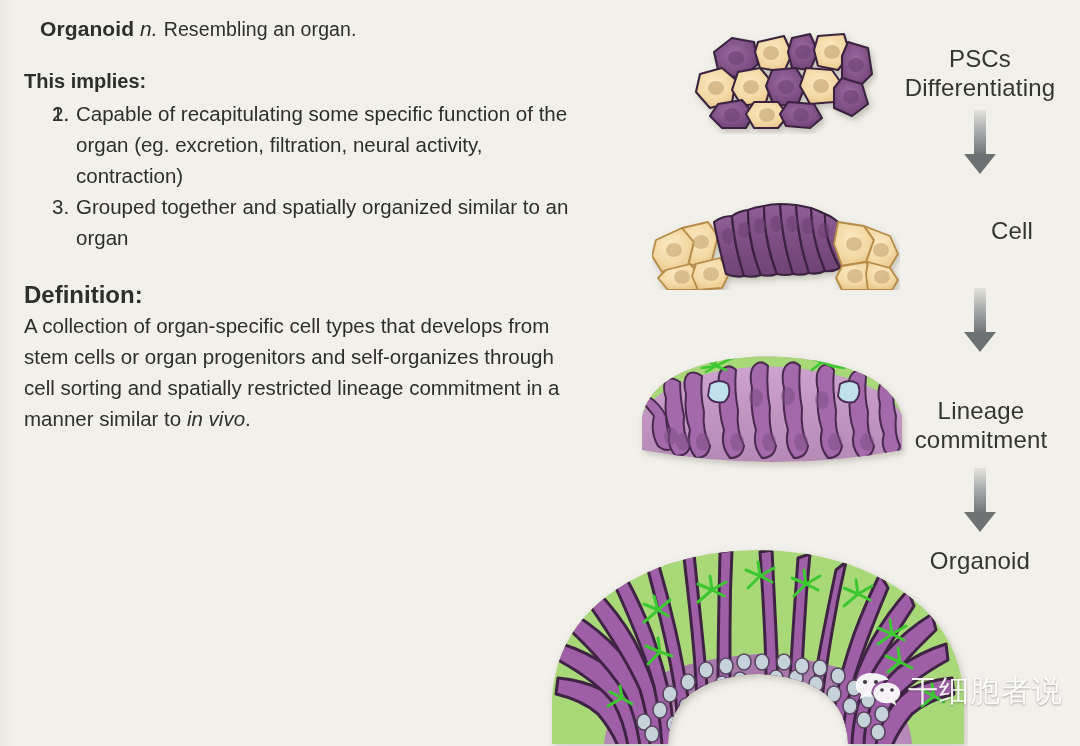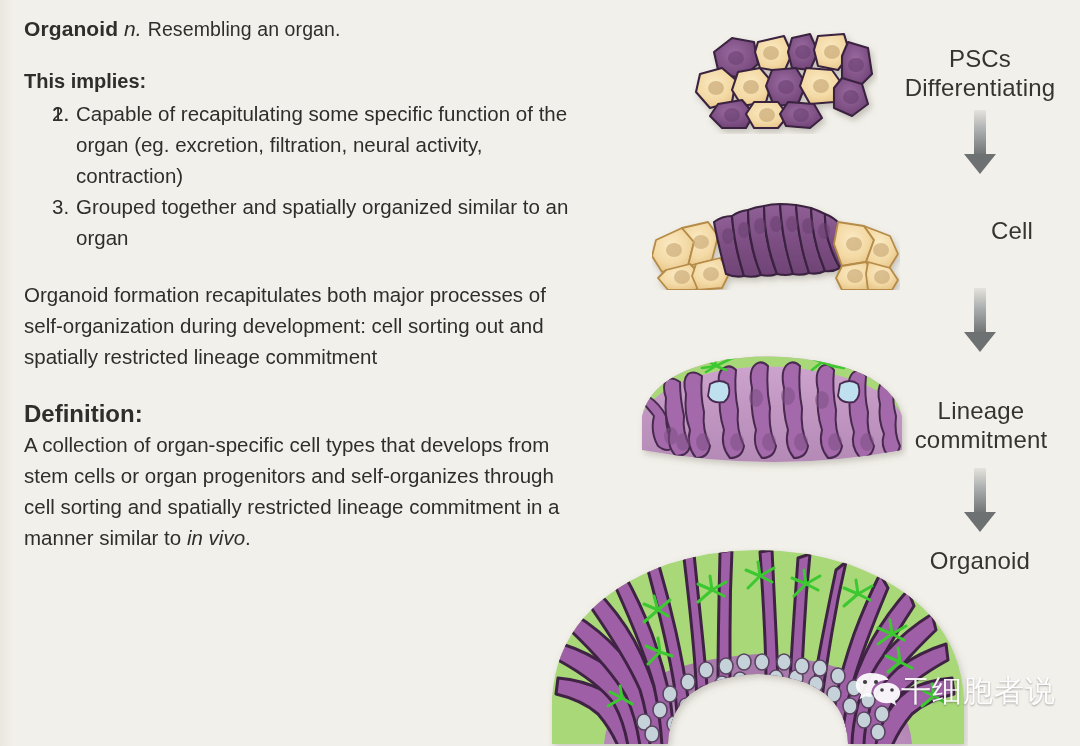--- a/index.html
+++ b/index.html
@@ -15,21 +15,21 @@
   .edge-strip{
     position:absolute;left:0;top:0;width:14px;height:746px;
     background:linear-gradient(to right,#eae7df 0%,#eeece5 55%,#f2f0ea 100%);
   }
 
   
   #text-col{
     position:absolute;left:24px;top:14px;width:560px;
   }
   .headline{
-    font-size:21px;line-height:30px;margin:0 0 22px 0;
+    font-size:21px;line-height:30px;margin:0 0 22px 16px;
     letter-spacing:.1px;
   }
   .headline .term{font-weight:bold;}
   .headline .pos{font-style:italic;}
   .headline .gloss{font-size:19.5px;}
 
   .implies{font-size:20px;line-height:30px;margin:0 0 2px 0;font-weight:bold;}
 
   ol.implies-list{
     margin:0 0 0 0;padding:0;list-style:none;
@@ -61,21 +61,21 @@
     letter-spacing:.2px;
   }
   .flow-arrow{position:absolute;}
 
   
   .panel{position:absolute;}
 
   
   #watermark{
     position:absolute;left:855px;top:672px;
-    display:flex;align-items:center;
+    display:flex;align-items:center;gap:7px;
     opacity:.93;
   }
   #watermark .wm-text{
     font-size:30px;line-height:30px;color:#ffffff;
     font-family:"DejaVu Sans", sans-serif;
     text-shadow:0 1px 2px rgba(60,50,60,.45);
     letter-spacing:1px;
   }
 </style>
 </head>
@@ -102,21 +102,20 @@
       <li>
         <span class="num">2.</span>
         <span>Capable of recapitulating some specific function of the organ (eg. excretion, filtration, neural activity, contraction)</span>
       </li>
       <li>
         <span class="num">3.</span>
         <span>Grouped together and spatially organized similar to an organ</span>
       </li>
     </ol>
 
-    <p class="para">Organoid formation recapitulates both major processes of self-organization during development: cell sorting out and spatially restricted lineage commitment</p>
 
     <p class="def-head">Definition:</p>
 
     <p class="def-body"><span>A collection of organ-specific cell types that develops from stem cells or organ progenitors and self-organizes through cell sorting and spatially restricted lineage commitment in a manner similar to </span><span class="ital">in vivo</span><span>.</span></p>
   </div>
 
   <svg class="panel" style="left:692px;top:22px;" width="186" height="112" viewBox="0 0 186 112">
     <defs>
       <radialGradient id="pg" cx="45%" cy="40%" r="68%">
         <stop offset="0%" stop-color="#9a6ba0"></stop>

